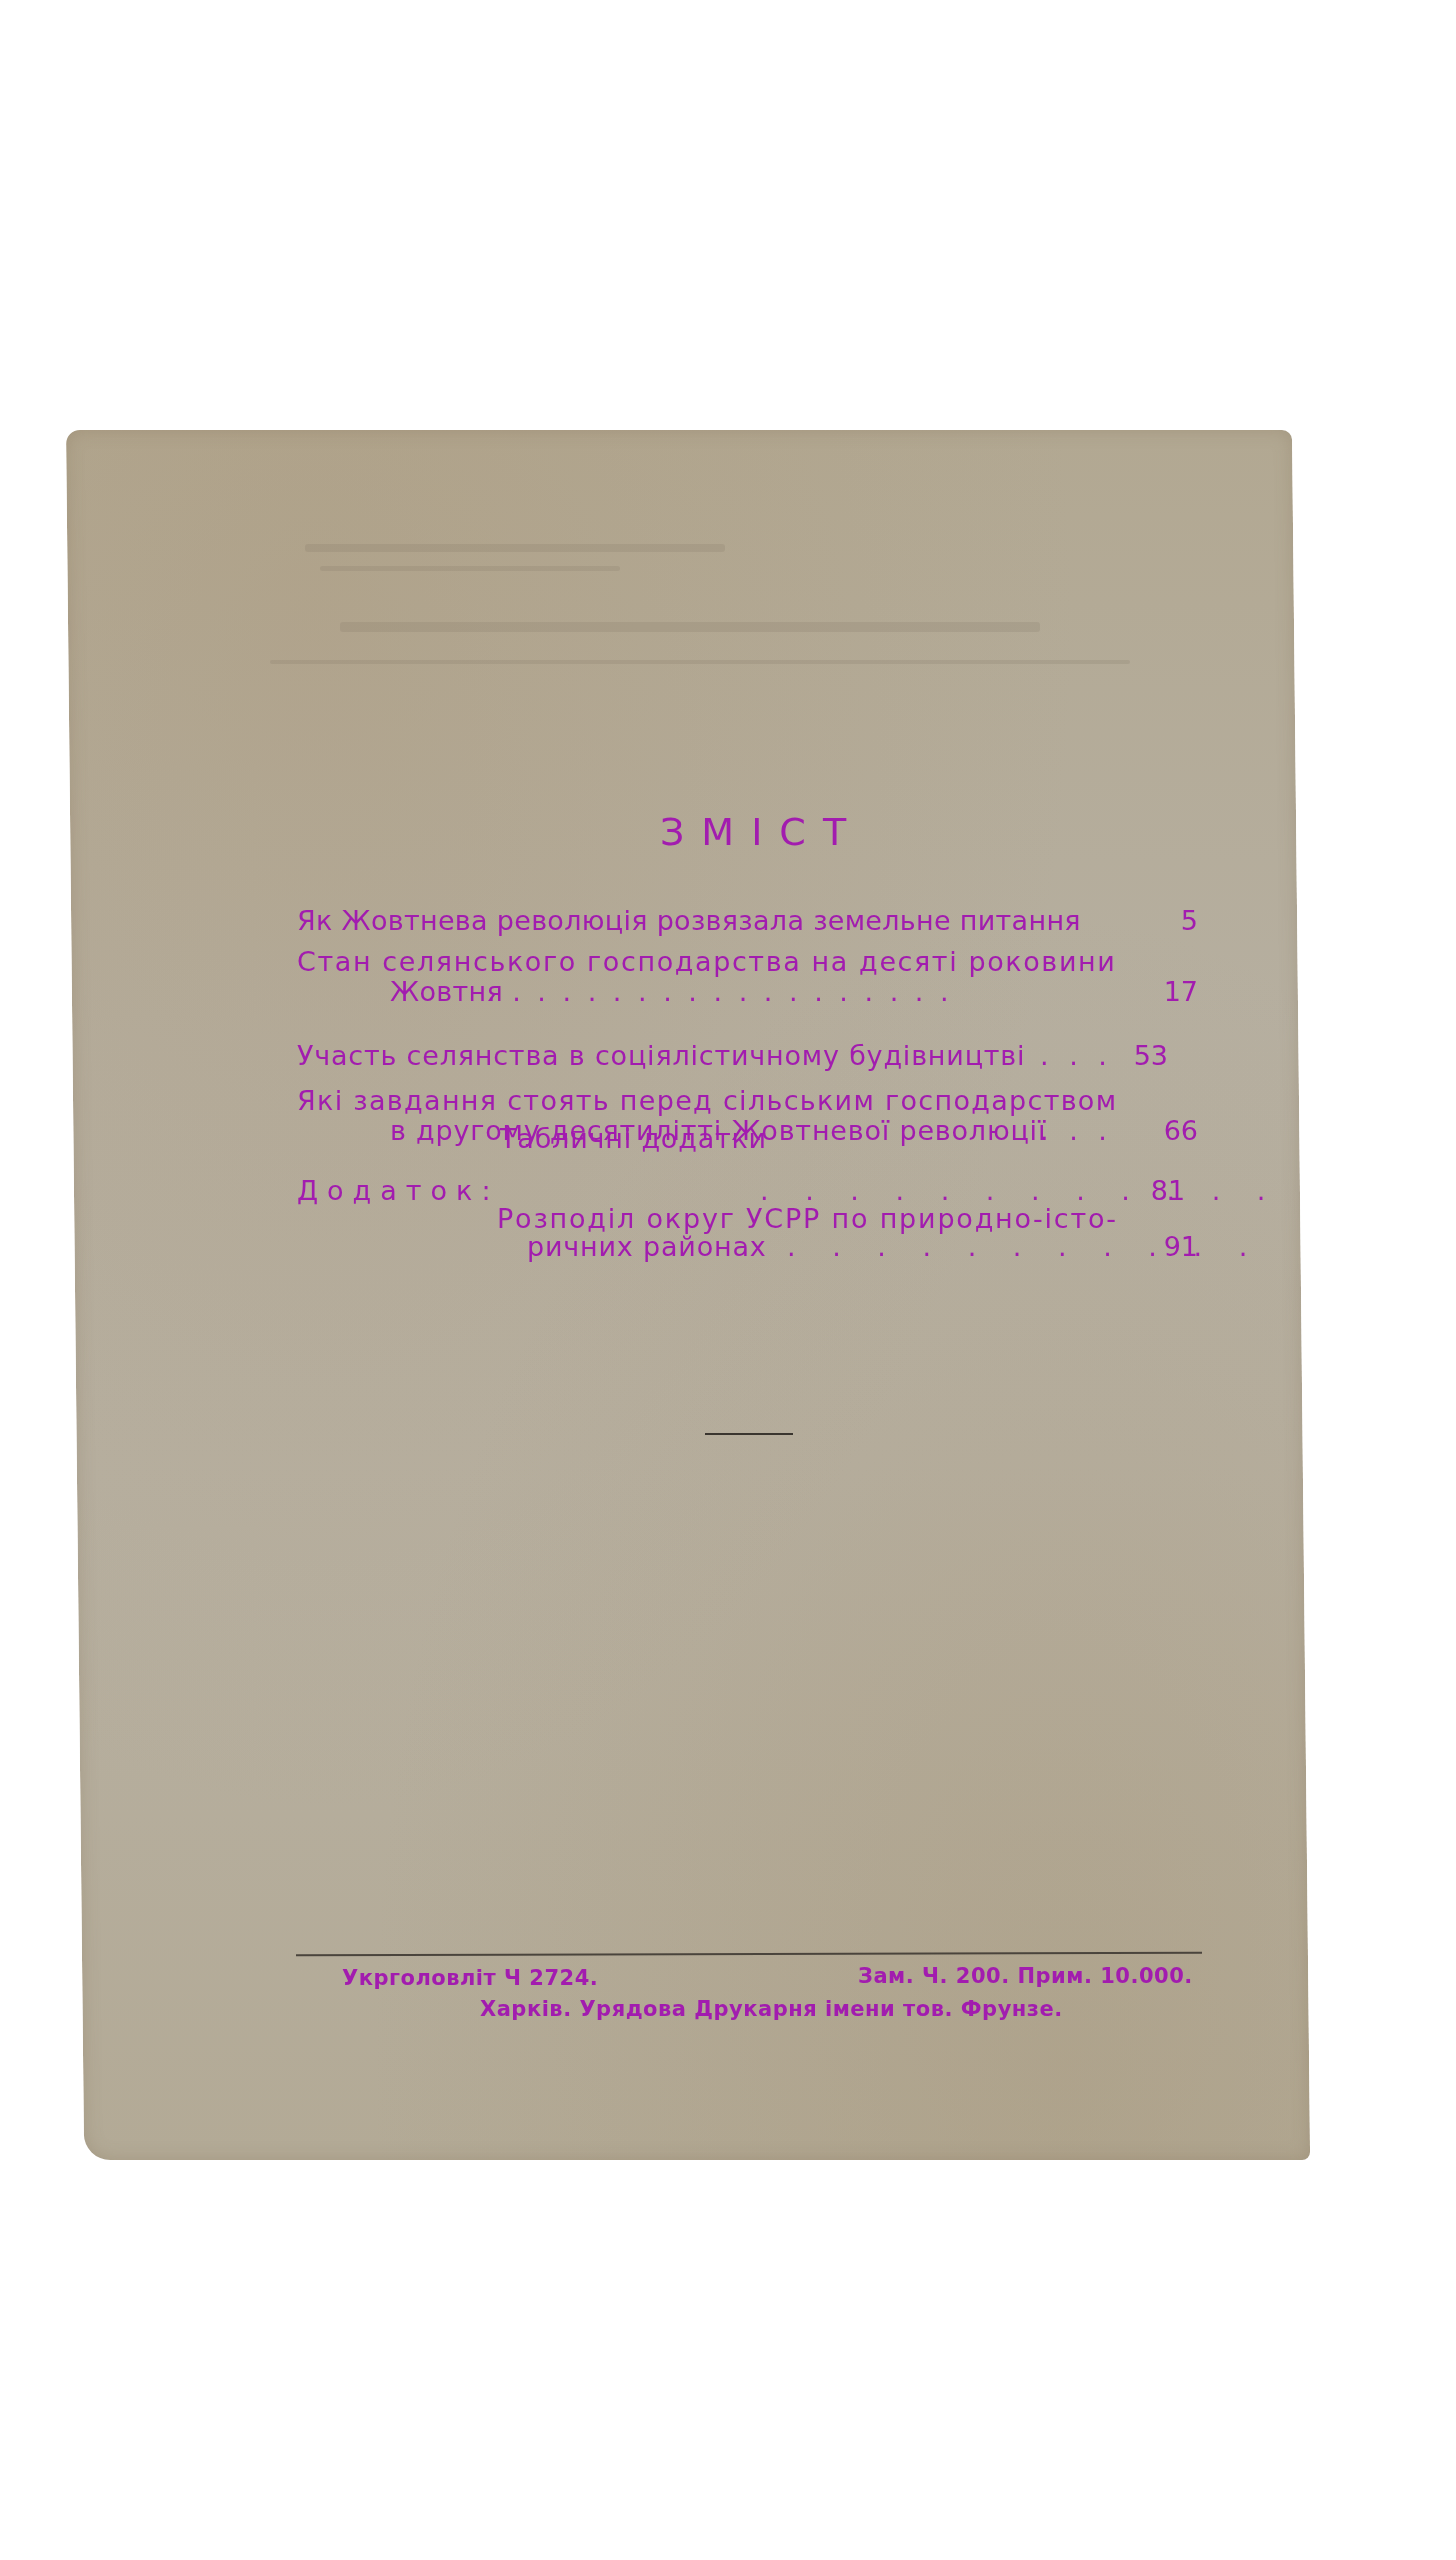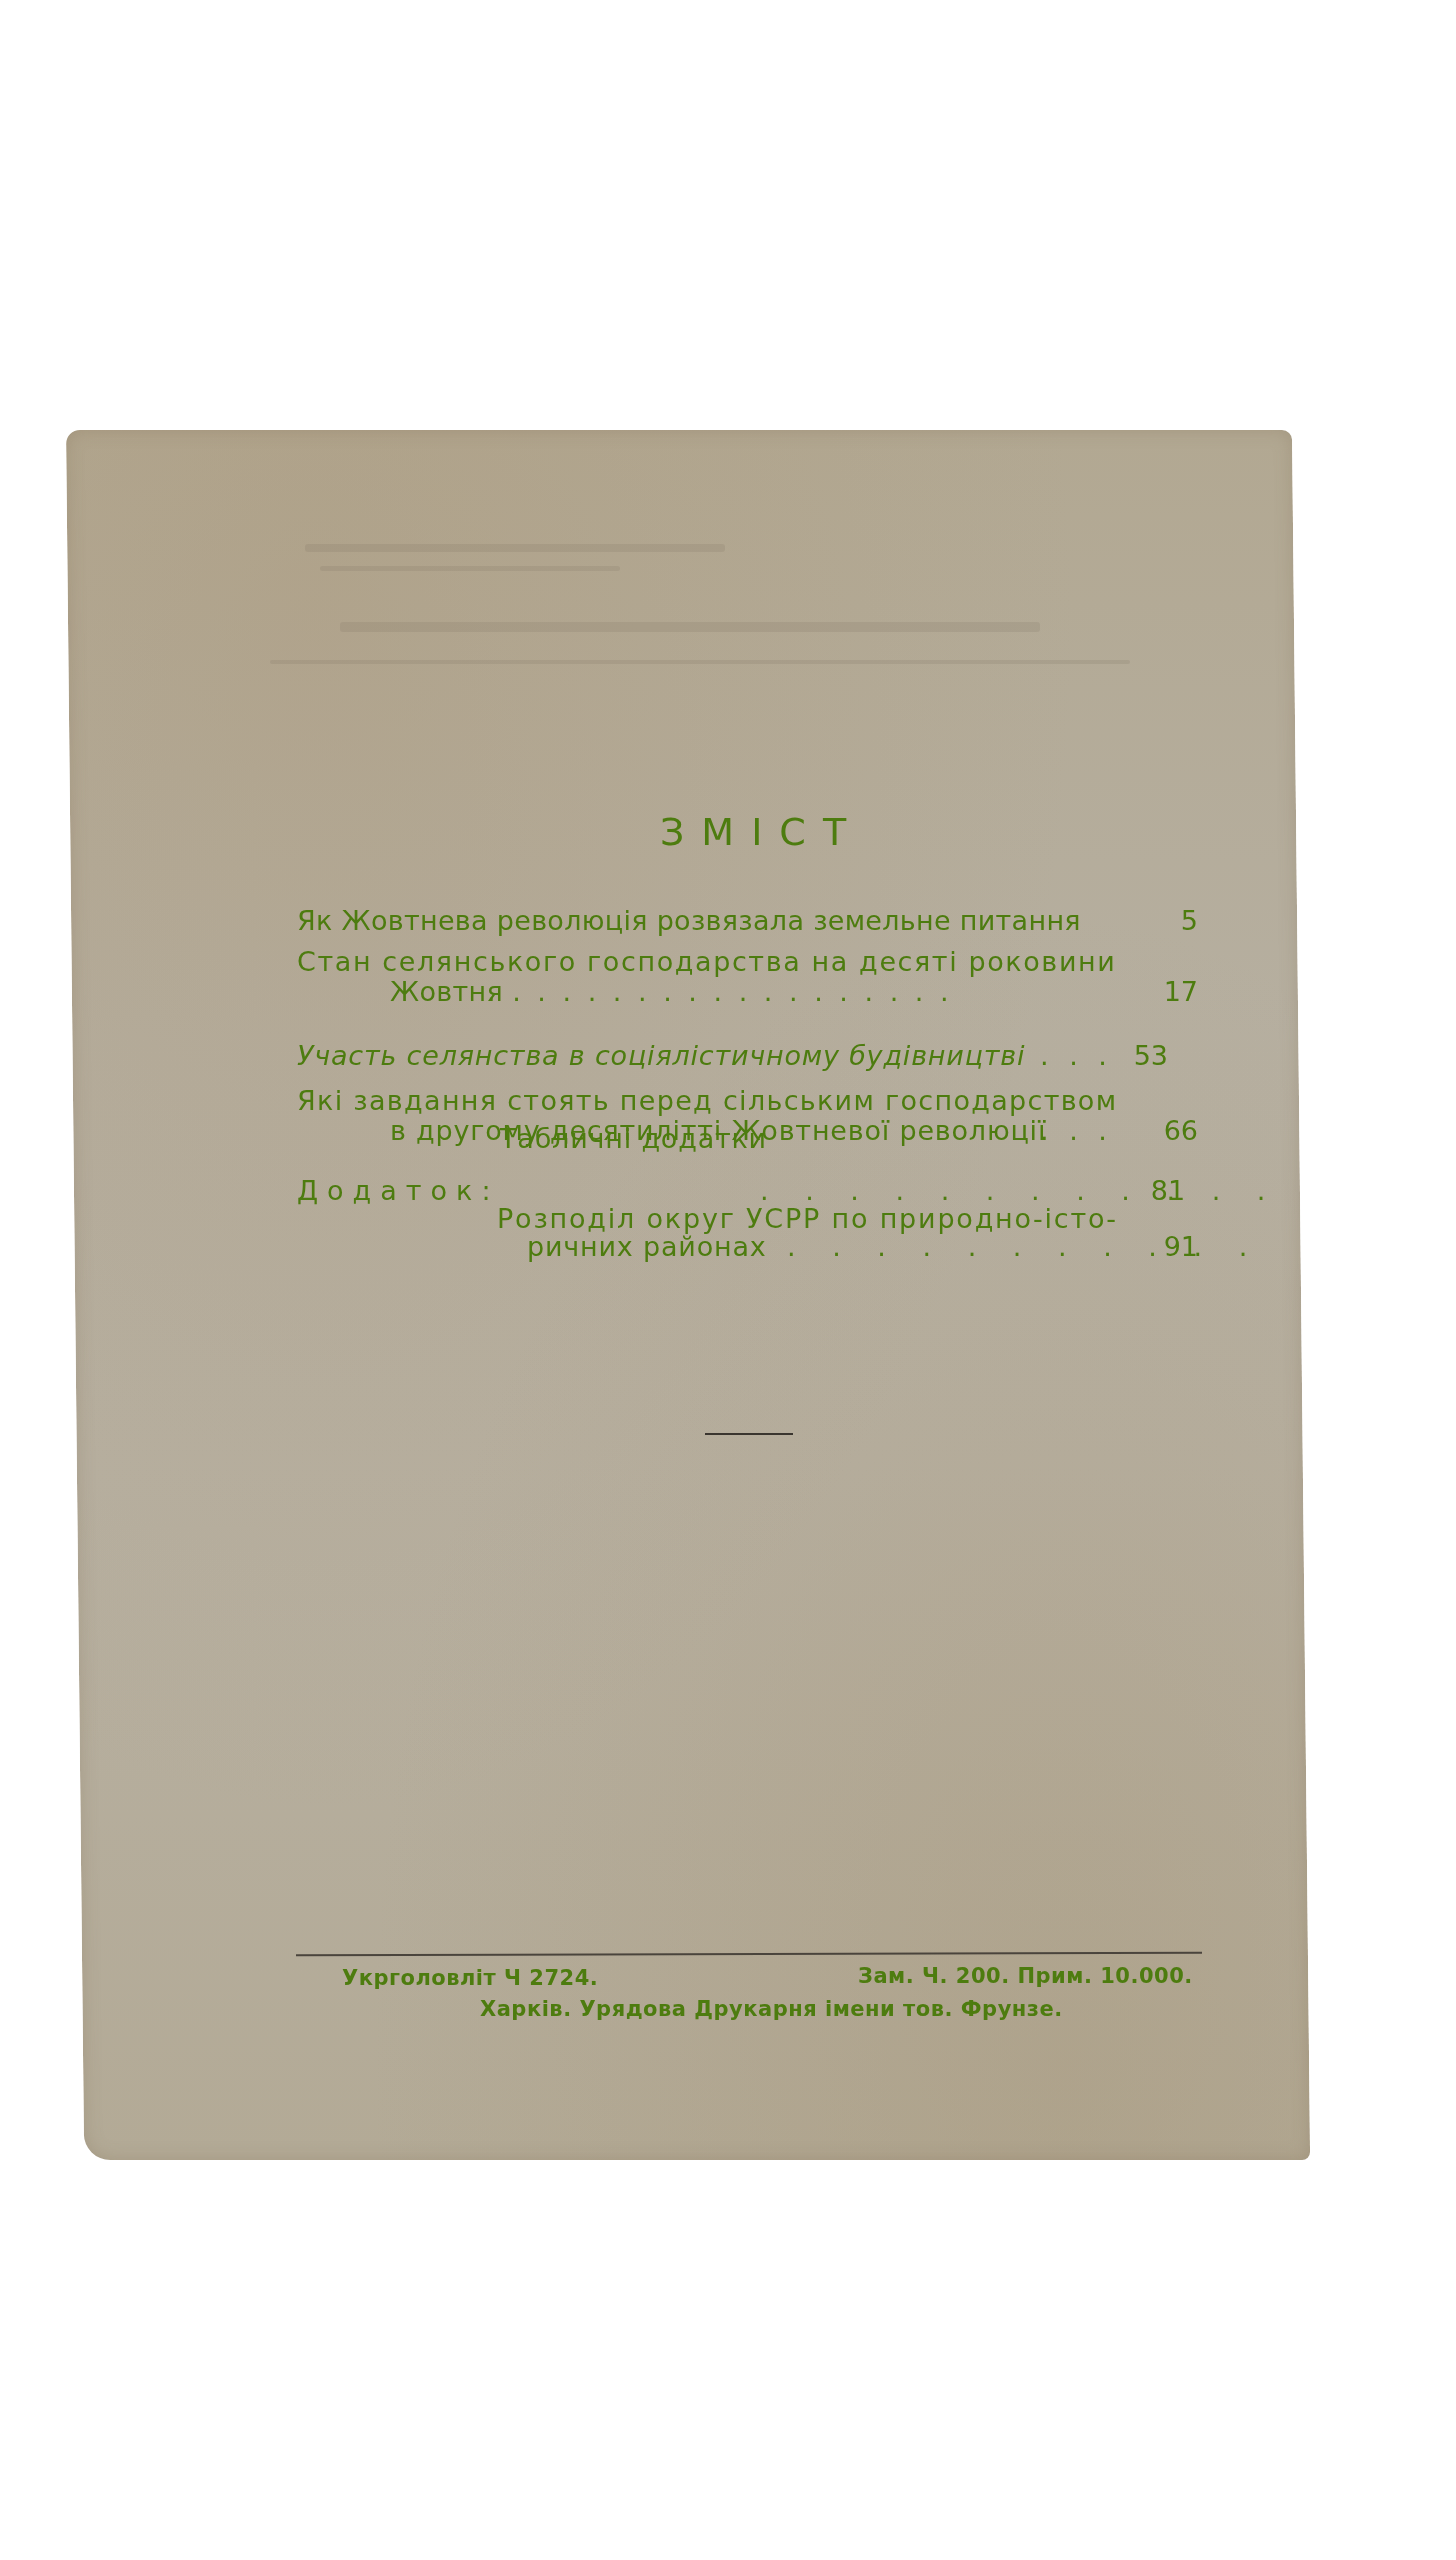--- a/index.html
+++ b/index.html
@@ -22,21 +22,21 @@
     transform: skewX(0.6deg);
     transform-origin: top left;
     box-shadow: inset 0 0 18px rgba(120,100,70,0.25);
   }
   .ghost {
     position: absolute;
     height: 8px;
     background: rgba(120,110,95,0.18);
     border-radius: 3px;
   }
-  .ink { color: #4d7c0f; }
+  .ink { color: #a21caf; }
   .title {
     position: absolute;
     left: 660px; top: 812px;
     font-size: 38px;
     letter-spacing: 17px;
     font-weight: 400;
     line-height: 40px;
   }
   .toc-line {
     position: absolute;
@@ -94,21 +94,21 @@
 </div>
 
 <div>
   <div class="toc-line ink" style="left:297px; top:947px; letter-spacing:1.6px;">Стан  селянського  господарства  на  десяті  роковини</div>
   <div class="toc-line ink" style="left:390px; top:977px;">Жовтня</div>
   <div class="toc-line ink leader" style="left:487px; top:977px; letter-spacing:4px;">. . .   . . . . . . . . . . . . . . . .</div>
   <div class="toc-page ink" style="left:1138px; top:977px;">17</div>
 </div>
 
 <div>
-  <div class="toc-line ink" style="left:297px; top:1041px; letter-spacing:0.8px;font-style:italic;">Участь селянства в соціялістичному будівництві</div>
+  <div class="toc-line ink" style="left:297px; top:1041px; letter-spacing:0.8px;">Участь селянства в соціялістичному будівництві</div>
   <div class="toc-line ink" style="left:1040px; top:1041px; letter-spacing:6px;">. . .</div>
   <div class="toc-page ink" style="left:1108px; top:1041px;">53</div>
 </div>
 
 <div>
   <div class="toc-line ink" style="left:297px; top:1086px; letter-spacing:1.3px;">Які завдання  стоять  перед  сільським  господарством</div>
   <div class="toc-line ink" style="left:390px; top:1116px; letter-spacing:0.8px;">в другому десятилітті Жовтневої революції</div>
   <div class="toc-line ink" style="left:1040px; top:1116px; letter-spacing:6px;">. . .</div>
   <div class="toc-page ink" style="left:1138px; top:1116px;">66</div>
 </div>

